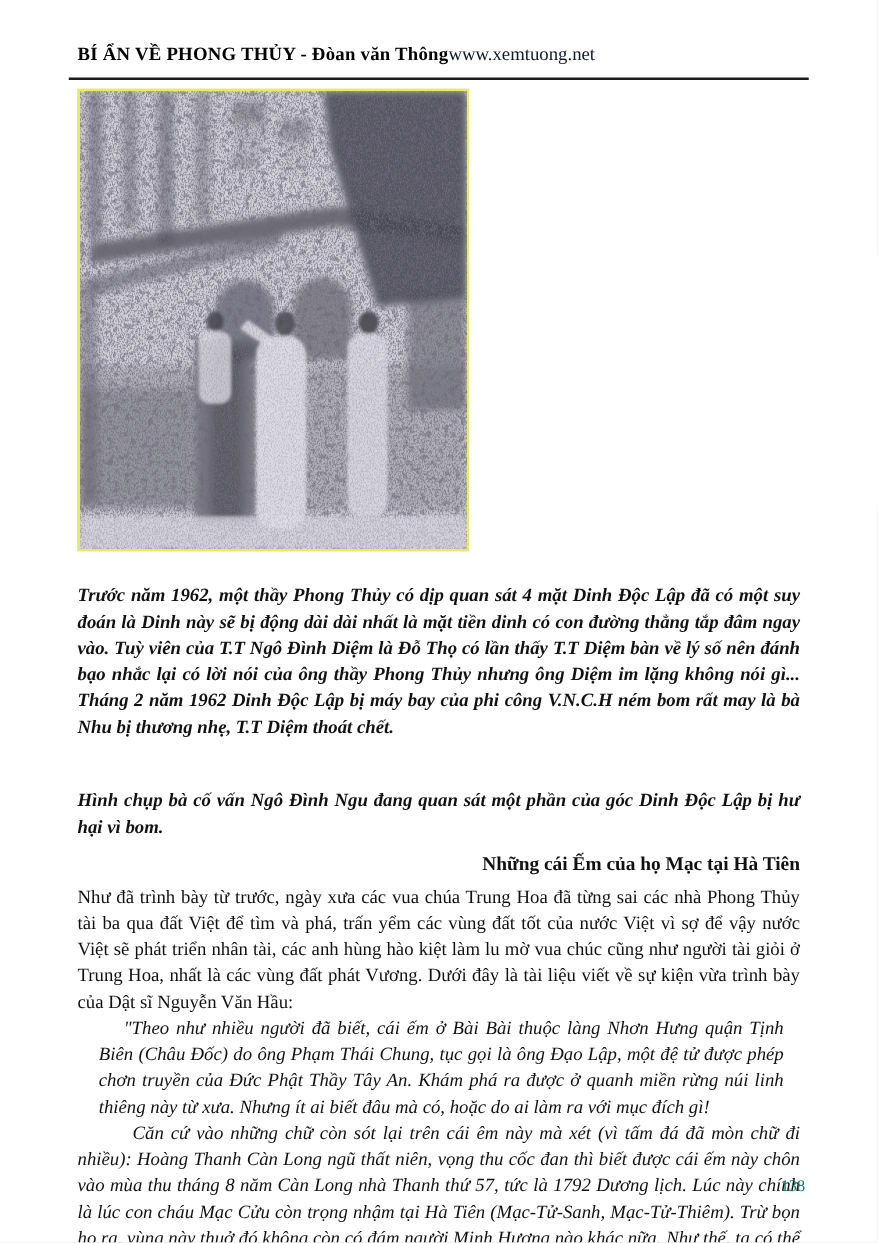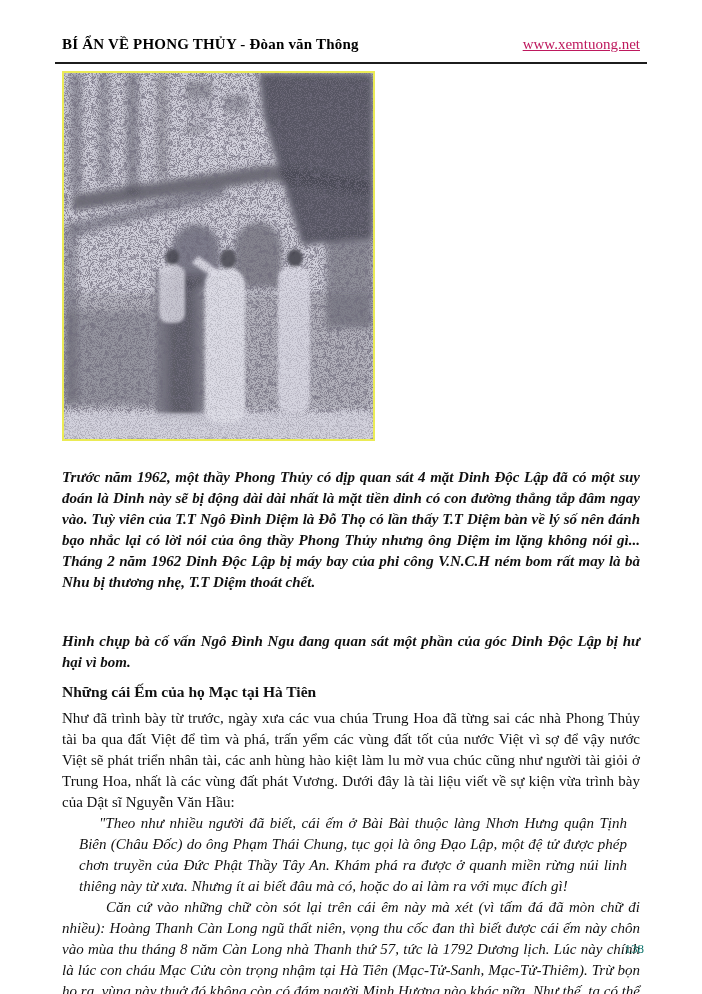--- a/index.html
+++ b/index.html
@@ -8,47 +8,47 @@
     width:702px; height:994px;
     margin:0 auto;
     background:#ffffff;
     font-family:"Liberation Serif", serif;
     color:#111111;
     overflow:hidden;
     box-sizing:border-box;
     padding:36px 62px 0 62px;
   }
   .header-row {
-    display:flex; justify-content:space-between; align-items:baseline;
+    display:flex; align-items:baseline;
   }
   .doc-title {
     font-weight:bold; font-size:15px; letter-spacing:0.2px; color:#000;
   }
   .site-link {
-    font-size:15px; color:#be185d; text-decoration:underline; cursor:pointer;
+    font-size:15px; color:#0f172a; cursor:pointer;
   }
   .header-rule {
     margin:9px -7px 0 -7px;
     border-top:2px solid #1c1c1c;
     height:0;
   }
   .photo-frame {
     margin-top:7px;
     width:309px; height:366px;
     border:2px solid #ebeb55;
     background:#cfced9;
     overflow:hidden;
   }
   .photo-frame svg { display:block; }
   p { margin:0; font-size:15px; line-height:21px; text-align:justify; }
   .caption { font-weight:bold; font-style:italic;margin-top:38px; }
   .caption.first { margin-top:26px; }
   .section-heading {
     margin:8px 0 6px 0;
-    text-align:left;
+    text-align:right;
     font-size:15.5px; font-weight:bold; line-height:21px;
   }
   .quote1 {
     font-style:italic;
     margin-left:17px; margin-right:13px;
     text-indent:20px;
   }
   .quote2 {
     font-style:italic;
     text-indent:44px;

